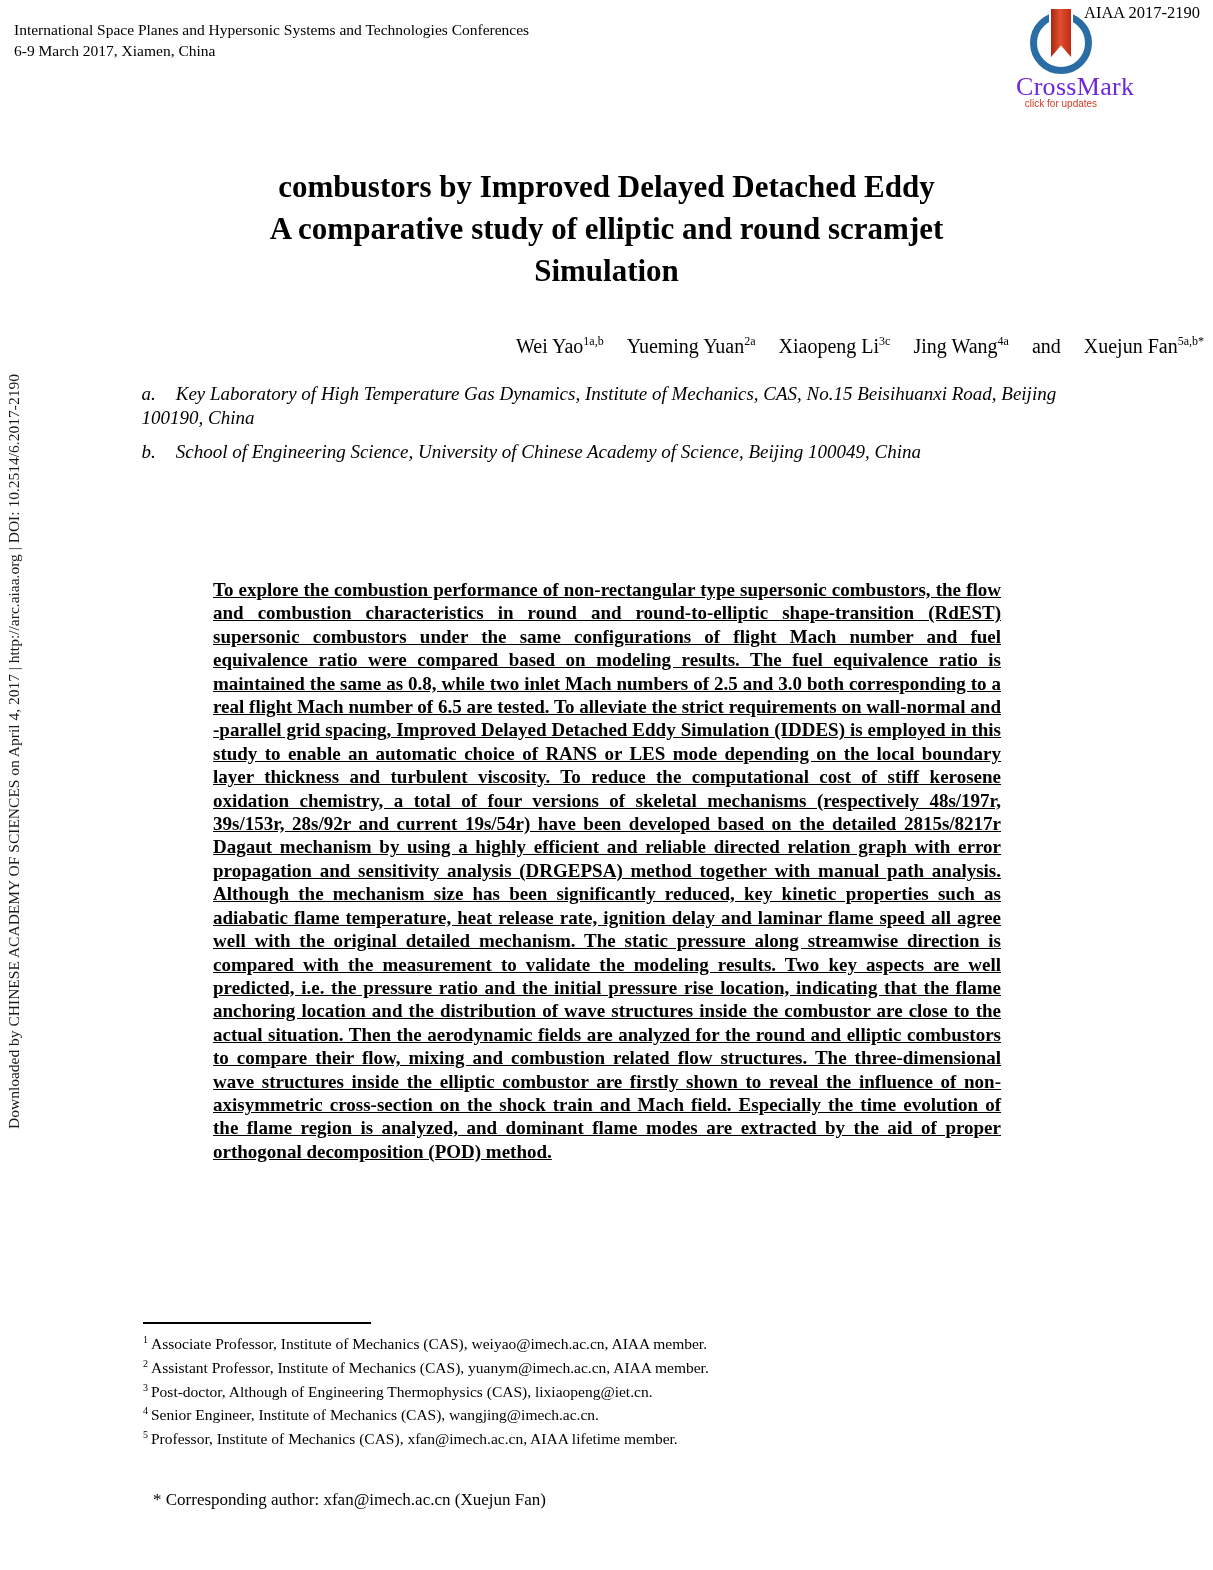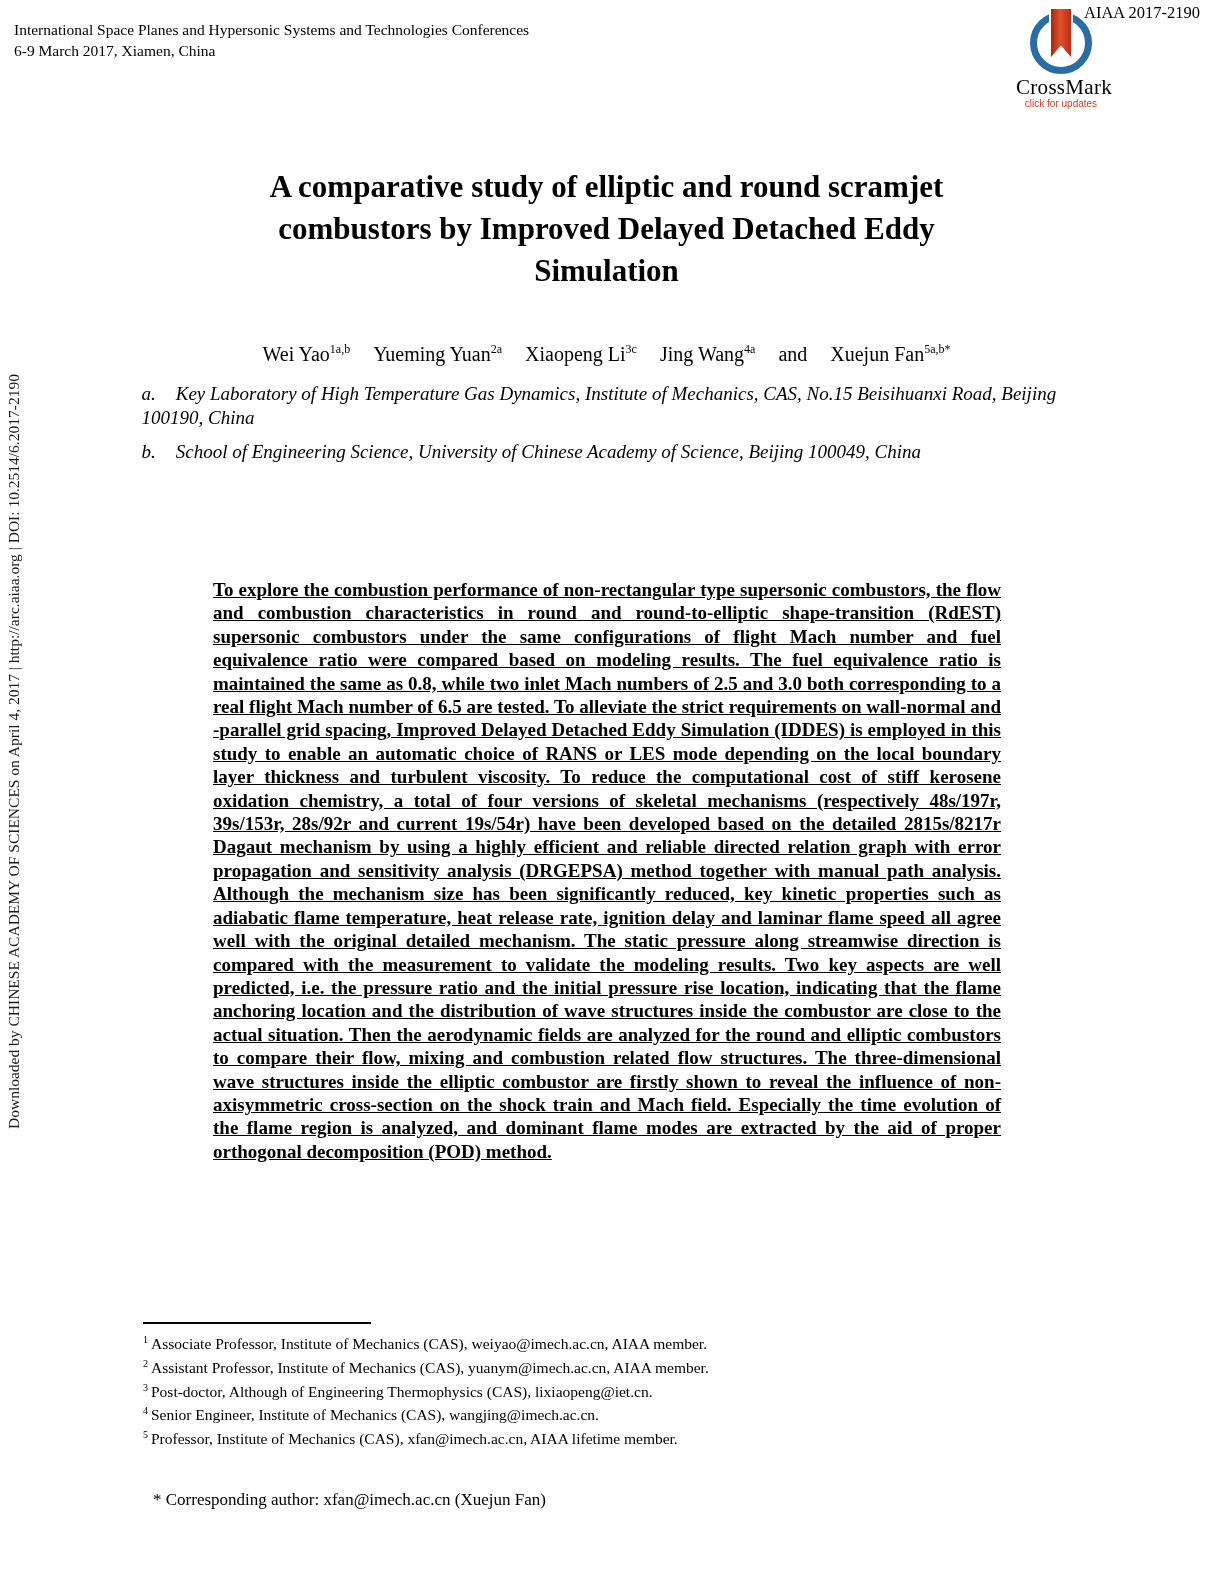--- a/index.html
+++ b/index.html
@@ -25,36 +25,36 @@
   }
   .cm-ribbon {
     position:absolute; left:50%; top:0; width:20px; height:48px; margin-left:-12px;
     padding:0 2px; background:#fff;
   }
   .cm-ribbon-inner {
     width:20px; height:48px;
     background:linear-gradient(90deg,#a82612 0%,#e0512f 45%,#c02a12 100%);
     clip-path:polygon(0 0,100% 0,100% 100%,50% 76%,0 100%);
   }
-  .cm-wordmark { font-size:21px; color:#000000; letter-spacing:0.3px; line-height:22px; }
+  .cm-wordmark { font-size:26px; color:#6d28d9; letter-spacing:0.3px; line-height:22px; }
   .cm-tagline { font-size:10px; color:#ce3a22; font-family:"Liberation Sans", sans-serif; line-height:11px; }
 
   
   .sidebar-rot {
     position:absolute; left:5px; top:1129px; width:688px;
     transform:rotate(-90deg); transform-origin:0 0;
     font-size:15.5px; color:#1a1a1a; white-space:nowrap;
   }
 
   
   .title { position:absolute; left:0; top:166px; width:100%; text-align:center;
            font-size:31px; font-weight:bold; line-height:42px; }
 
   
-  .authors { position:absolute; left:0; top:334px; width:100%; text-align:center; font-size:20px;margin-top:8px; }
+  .authors { position:absolute; left:0; top:334px; width:100%; text-align:right; font-size:20px; }
   .authors .author { margin:0 9px; }
   .authors sup { font-size:12px; }
   .authors .conj { margin:0 9px; }
 
   
   .affils { position:absolute; left:0; top:382px; width:100%; }
   .affil { width:930px; margin:0 auto 10px auto; text-align:left;
            font-style:italic; font-size:19px; line-height:24px; }
   .affil .letter { margin-right:20px; }
 
@@ -91,22 +91,22 @@
       <div class="cm-ring"></div>
       <div class="cm-ribbon">
         <div class="cm-ribbon-inner"></div>
       </div>
     </div>
     <div class="cm-wordmark">CrossMark</div>
     <div class="cm-tagline">click for updates</div>
   </div>
 
   <div class="title">
+    <div>combustors by Improved Delayed Detached Eddy</div>
     <div>A comparative study of elliptic and round scramjet</div>
-    <div>combustors by Improved Delayed Detached Eddy</div>
     <div>Simulation</div>
   </div>
 
   <div class="authors">
     <span class="author"><span>Wei Yao</span><sup>1a,b</sup></span>
     <span class="author"><span>Yueming Yuan</span><sup>2a</sup></span>
     <span class="author"><span>Xiaopeng Li</span><sup>3c</sup></span>
     <span class="author"><span>Jing Wang</span><sup>4a</sup></span>
     <span class="conj">and</span>
     <span class="author"><span>Xuejun Fan</span><sup>5a,b*</sup></span>

